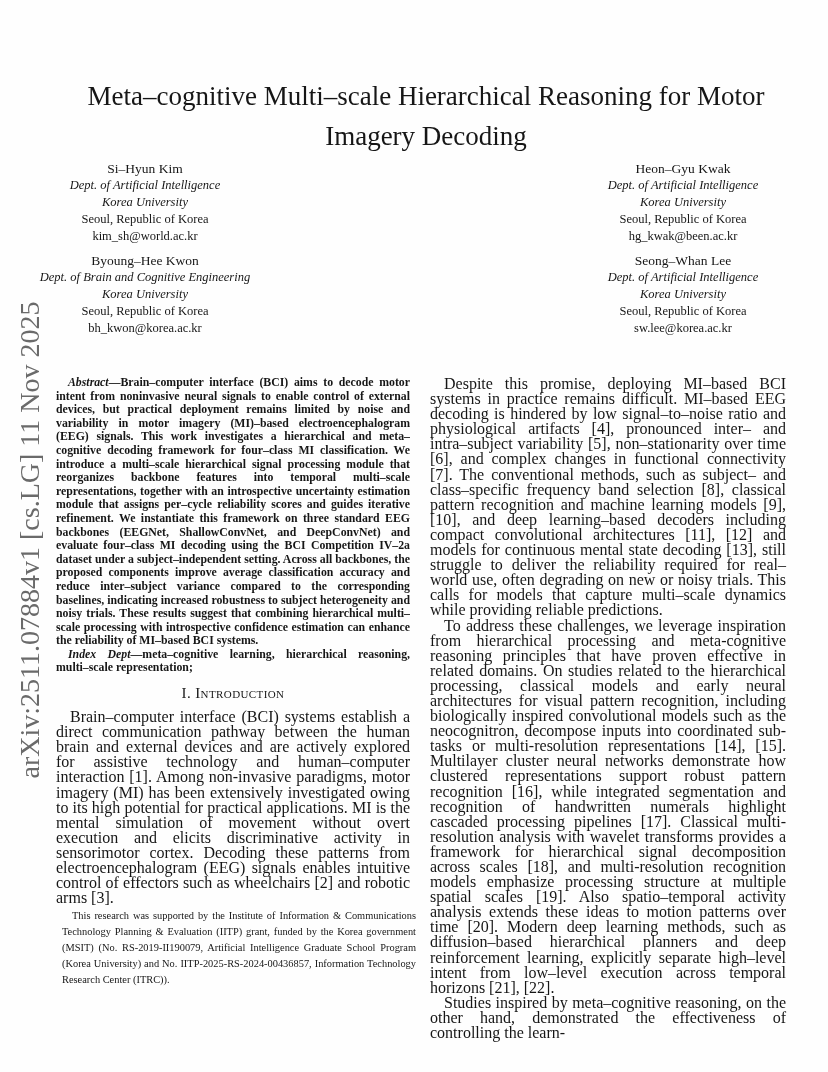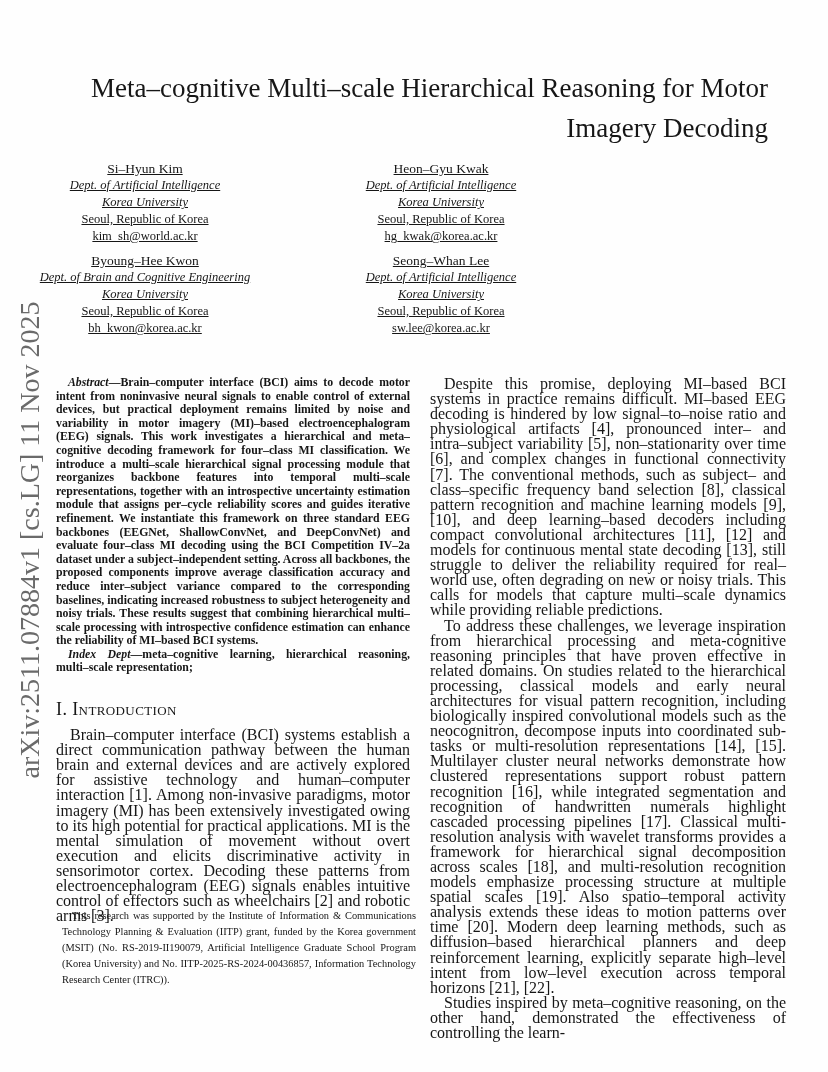--- a/index.html
+++ b/index.html
@@ -22,34 +22,33 @@
     text-align: center;
     font-size: 28px;
     color: #6a6a6a;
     white-space: nowrap;
   }
   .title {
     position: absolute;
     top: 64px;
     left: 64px;
     width: 700px;
-    text-align: right;
+    text-align: center;
     font-size: 27px;
     line-height: 40px;
     font-weight: normal;
-    margin: 4px;
+    margin: 12px;
   }
   .authors-row {
     position: absolute;
     left: 0;
     width: 828px;
     display: flex;
-    justify-content: flex-start;
+    justify-content: space-between;
     gap: 6px;
-    text-decoration: underline;
   }
   .authors-row.row1 { top: 160px; }
   .authors-row.row2 { top: 252px; }
   .author-block {
     width: 290px;
     text-align: center;
     font-size: 12.5px;
     line-height: 17px;
   }
   .author-name { font-size: 13.5px; }
@@ -63,26 +62,26 @@
   .col-right { left: 430px; width: 356px; }
   .abstract-par, .index-par {
     font-weight: bold;
     font-size: 11.8px;
     line-height: 13.6px;
     margin: 0;
     text-indent: 12px;
   }
   .lead-italic { font-style: italic; }
   .section-heading {
-    text-align: left;
-    font-size: 18px;
+    text-align: center;
+    font-size: 15px;
     font-weight: normal;
     font-variant: small-caps;
     letter-spacing: 0.4px;
-    margin: 24px 0 7px 0;
+    margin: 10px 0 7px 0;
   }
   .body-par {
     font-size: 16px;
     line-height: 15.1px;
     margin: 0;
     text-indent: 14px;
   }
   .footnote {
     position: absolute;
     top: 908px;
@@ -109,21 +108,21 @@
       <div class="author-dept">Dept. of Artificial Intelligence</div>
       <div class="author-univ">Korea University</div>
       <div class="author-loc">Seoul, Republic of Korea</div>
       <div class="author-email">kim_sh@world.ac.kr</div>
     </div>
     <div class="author-block">
       <div class="author-name">Heon–Gyu Kwak</div>
       <div class="author-dept">Dept. of Artificial Intelligence</div>
       <div class="author-univ">Korea University</div>
       <div class="author-loc">Seoul, Republic of Korea</div>
-      <div class="author-email">hg_kwak@korea.ac.kr</div>
+      <div class="author-email">hg_kwak@been.ac.kr</div>
     </div>
   </div>
 
   <div class="authors-row row2">
     <div class="author-block">
       <div class="author-name">Byoung–Hee Kwon</div>
       <div class="author-dept">Dept. of Brain and Cognitive Engineering</div>
       <div class="author-univ">Korea University</div>
       <div class="author-loc">Seoul, Republic of Korea</div>
       <div class="author-email">bh_kwon@korea.ac.kr</div>

